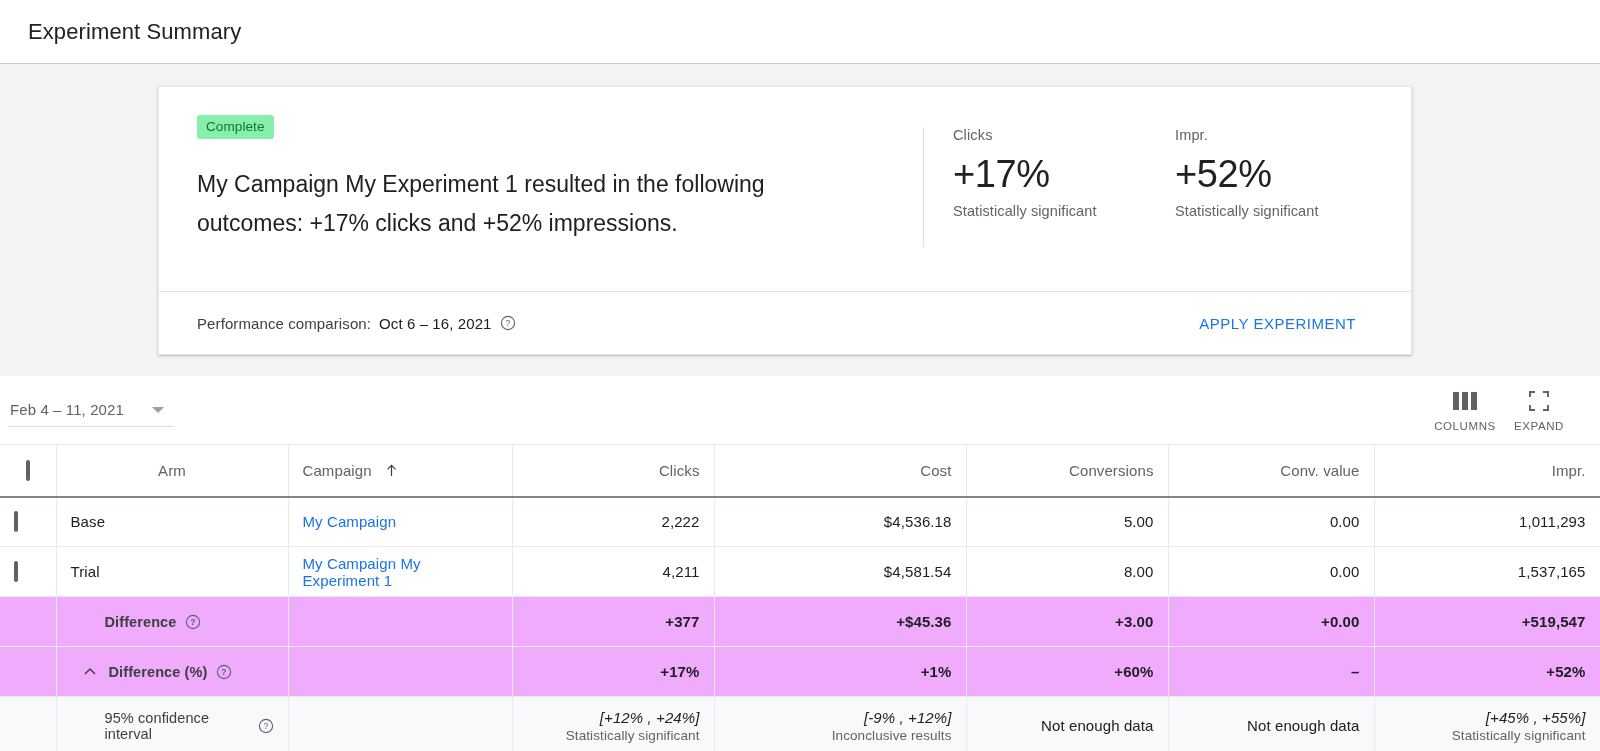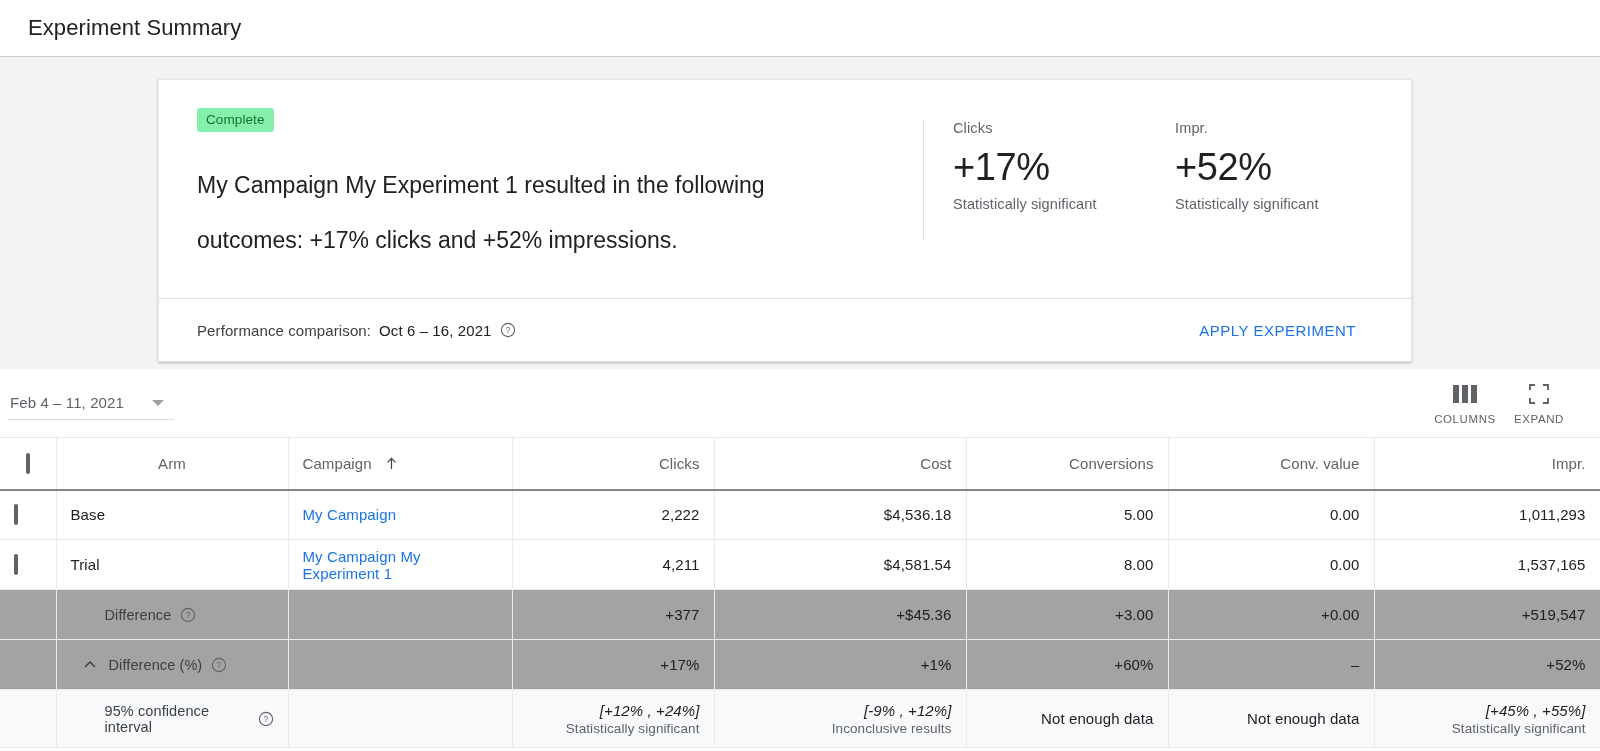--- a/index.html
+++ b/index.html
@@ -7,21 +7,21 @@
     width: 1600px;
     height: 751px;
     background: #ffffff;
     font-family: "Liberation Sans", sans-serif;
     color: #202124;
     overflow: hidden;
   }
 
   
   .page-header {
-    height: 57px;
+    height: 64px;
     background: #ffffff;
     display: flex;
     align-items: center;
     padding: 0 0 0 28px;
     border-bottom: 1px solid #dadce0;
     position: relative;
   }
   .page-header::after{
     content:"";
     position:absolute;
@@ -67,21 +67,21 @@
     color: #137333;
     font-size: 13.5px;
     padding: 4px 9px 5px 9px;
     border-radius: 3px;
     letter-spacing: .1px;
   }
 
   .headline {
     margin-top: 26px;
     font-size: 23px;
-    line-height: 55px;
+    line-height: 39px;
     font-weight: 400;
     color: #202124;
     letter-spacing: 0;
     max-width: 660px;
   }
 
   .card-metrics {
     display: flex;
     border-left: 1px solid #e0e0e0;
     padding-left: 29px;
@@ -226,21 +226,21 @@
 
   .checkbox {
     width: 17px; height: 17px;
     border: 2px solid #5f6368;
     border-radius: 2px;
     background: #fff;
     cursor: pointer;
   }
 
   tr.data-row td { height: 50px; background: #ffffff; }
-  tr.diff-row td { height: 50px; background: #a3a3a3; color: #202124; }
+  tr.diff-row td { height: 50px; background: #f0abfc; color: #202124; font-weight: bold; }
   tr.ci-row td   { height: 58px; background: #f8f9fa; }
 
   .link { color: #1a73e8; cursor: pointer; text-decoration: none; }
   .arm-label { color: #202124; }
   .muted-label { color: #3c4043; font-size: 14.5px; }
 
   .label-with-help { display: flex; align-items: center; }
   .label-with-help .help-icon { margin-left: 9px; }
 
   .indent-1 { padding-left: 48px !important; }

